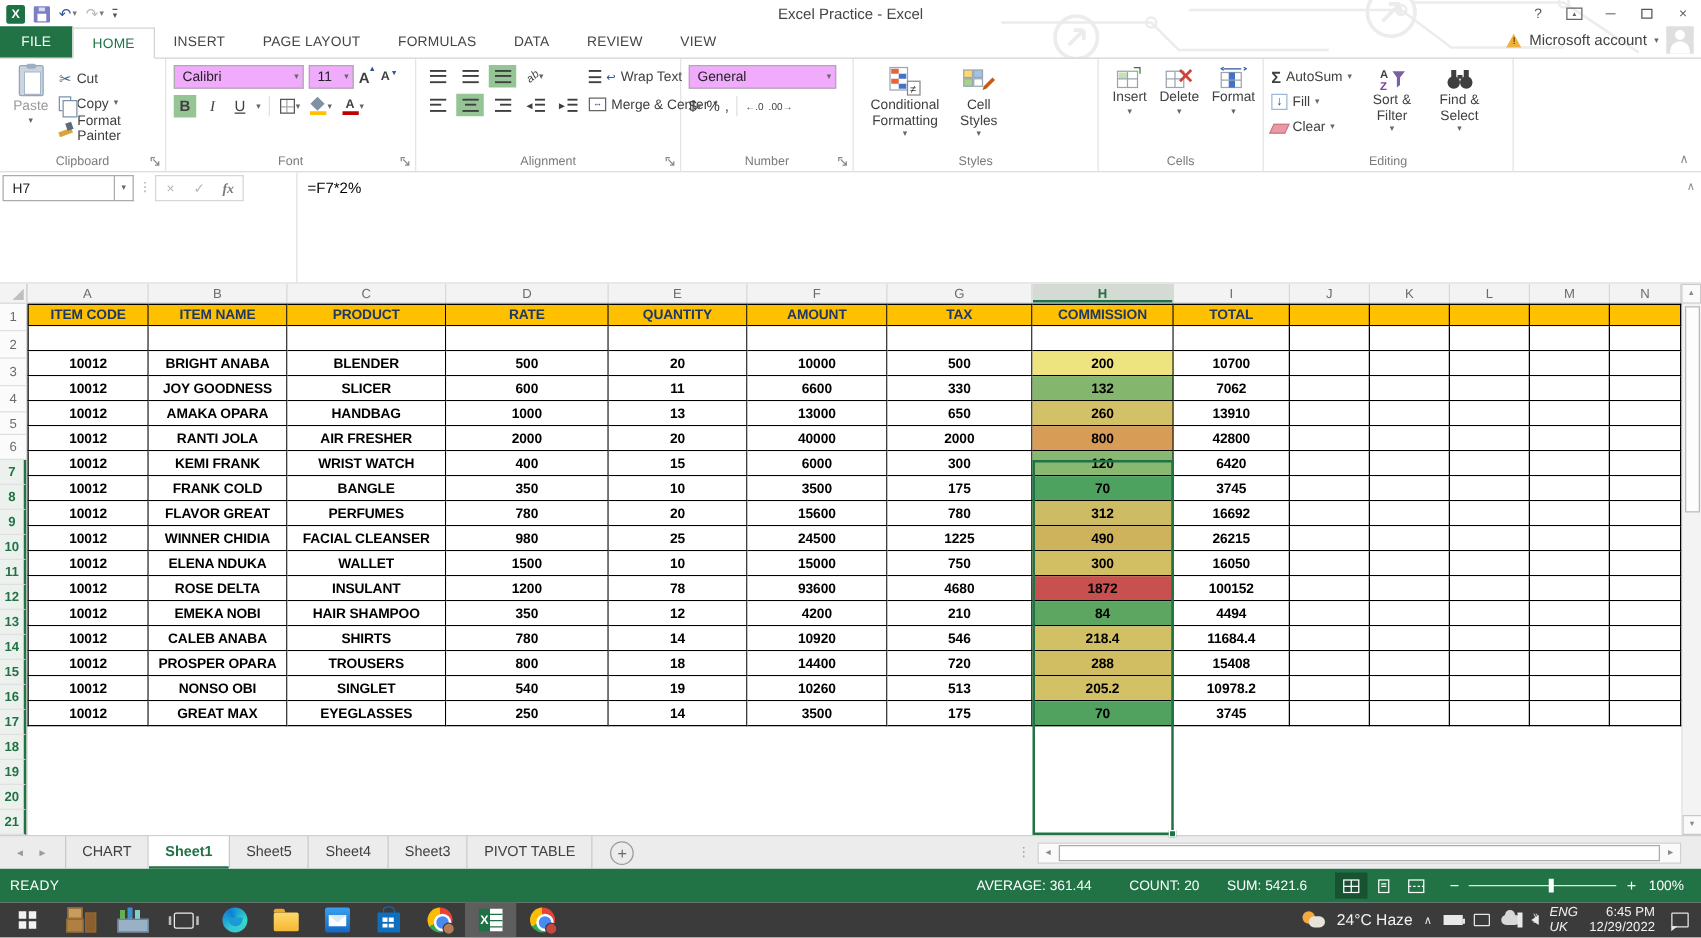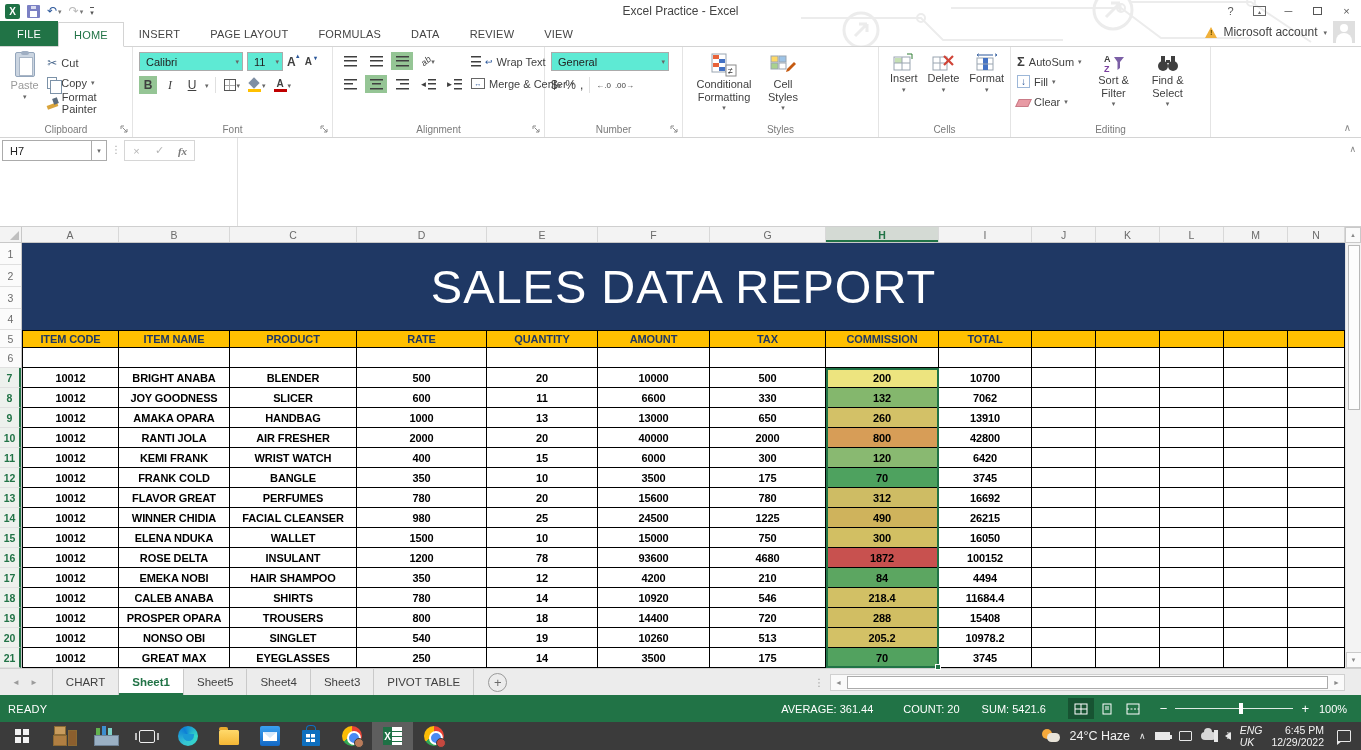--- a/index.html
+++ b/index.html
@@ -61,21 +61,21 @@
   .smallbtn{display:flex;align-items:center;gap:4px;font-size:11px;color:#3f3f3f;height:17px;}
   .cut-ic{color:#49678C;font-size:12px;line-height:1;}
   .copy-ic{width:10px;height:12px;border:1px solid #7C92A8;background:#fff;position:relative;}
   .copy-ic::before{content:"";position:absolute;left:2px;top:2px;width:10px;height:12px;border:1px solid #7C92A8;background:#fff;}
   .fp-ic{width:12px;height:12px;position:relative;}
   .fp-ic::before{content:"";position:absolute;left:0;top:7px;width:11px;height:4px;background:#D9A43C;transform:rotate(-20deg);}
   .fp-ic::after{content:"";position:absolute;right:0;top:1px;width:5px;height:6px;background:#5A6B7D;transform:rotate(-20deg);}
 
   
   .selbox{height:19px;border:1px solid #ABABAB;display:flex;align-items:center;font-size:11px;color:#222;
-          padding:0 3px 0 6px;background:#5eead4;}
+          padding:0 3px 0 6px;background:#f0abfc;}
   .selbox .car{margin-left:auto;}
   .fontname{width:104px;}
   .fontsize{width:36px;}
   .growA{font-size:12px;font-weight:700;color:#3f3f3f;position:relative;padding-right:5px;}
   .growA sup{font-size:6px;color:#2B579A;position:absolute;top:-2px;right:0;}
   .tog{min-width:18px;height:18px;display:flex;align-items:center;justify-content:center;font-size:12px;color:#3f3f3f;padding:0 2px;}
   .tog.active{background:#95C595;}
   .tog .car{margin-left:1px;}
   .bold-b{font-weight:700;}
   .ital-i{font-style:italic;font-family:"Liberation Serif",serif;}
@@ -625,20 +625,21 @@
           <span class="car">▾</span>
         </span>
       <span class="fb-dots">⋮</span>
       <span class="fxbox">
         <span class="fxbtn">×</span>
         <span class="fxbtn">✓</span>
         <span class="fxbtn fx">fx</span>
       </span>
     </div>
     <div class="fb-area">
+      <div class="formula-text">=F7*2%</div>
       <span class="fb-collapse">∧</span>
     </div>
   </div>
 
   <div class="gridwrap">
     <div class="colhead">
       <div class="corner"></div>
       <div id="col-heads" style="display:flex">
           <div class="chcell" style="width: 97px;">A</div>
           <div class="chcell" style="width: 111px;">B</div>
@@ -676,23 +677,20 @@
           <div class="gut sel" style="height: 20px;">15</div>
           <div class="gut sel" style="height: 20px;">16</div>
           <div class="gut sel" style="height: 20px;">17</div>
           <div class="gut sel" style="height: 20px;">18</div>
           <div class="gut sel" style="height: 20px;">19</div>
           <div class="gut sel" style="height: 20px;">20</div>
           <div class="gut sel" style="height: 20px;">21</div>
         </div>
       <div class="sheetcol">
         <div id="sheet">
-            <div class="srow" style="height: 87px;">
-              <div class="banner" style="width: 1323px;">SALES DATA REPORT</div>
-            </div>
             <div class="srow" style="height: 18px;">
               <div class="c h first" style="width: 97px;">ITEM CODE</div>
               <div class="c h" style="width: 111px;">ITEM NAME</div>
               <div class="c h" style="width: 127px;">PRODUCT</div>
               <div class="c h" style="width: 130px;">RATE</div>
               <div class="c h" style="width: 111px;">QUANTITY</div>
               <div class="c h" style="width: 112px;">AMOUNT</div>
               <div class="c h" style="width: 116px;">TAX</div>
               <div class="c h" style="width: 113px;">COMMISSION</div>
               <div class="c h" style="width: 93px;">TOTAL</div>

